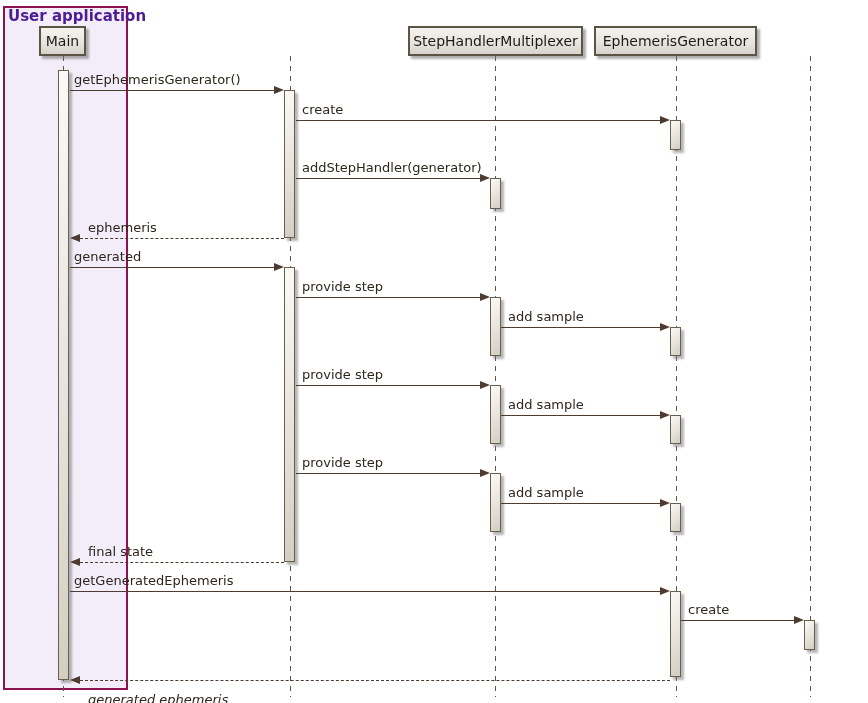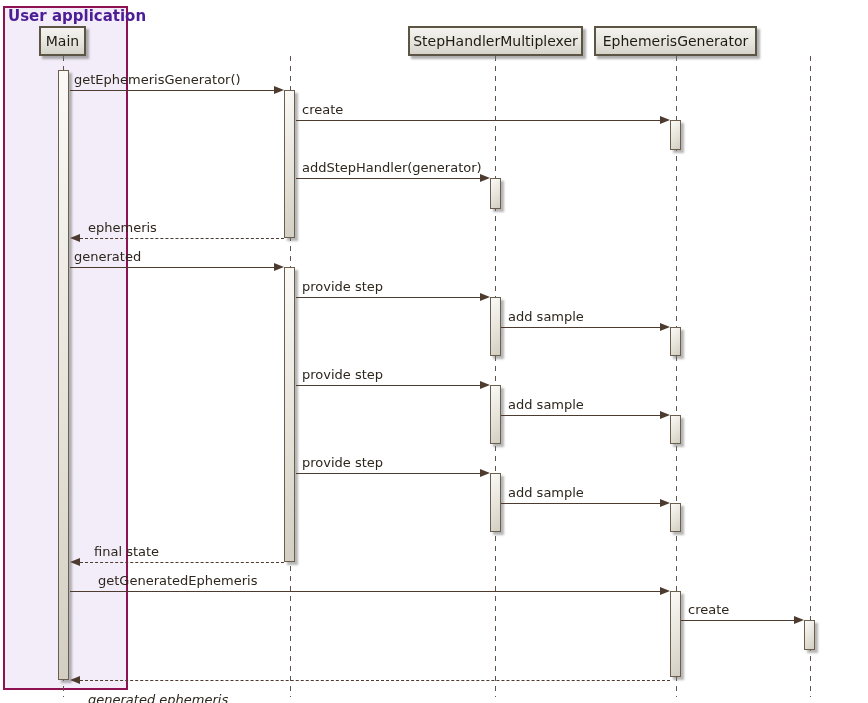--- a/index.html
+++ b/index.html
@@ -139,27 +139,27 @@
     <div class="ah r" style="left:480px;top:469px;"></div>
   </div>
 
   <div>
     <span class="mlabel" style="left:508px;top:485px;">add sample</span>
     <div class="mline" style="left:501px;top:503px;width:159px;"></div>
     <div class="ah r" style="left:660px;top:499px;"></div>
   </div>
 
   <div>
-    <span class="mlabel" style="left:94px;top:544px;">final state</span>
+    <span class="mlabel" style="left:88px;top:544px;">final state</span>
     <div class="mline dashed" style="left:80px;top:562px;width:204px;"></div>
     <div class="ah l" style="left:70px;top:558px;"></div>
   </div>
 
   <div>
-    <span class="mlabel" style="left:74px;top:573px;padding-left:24px;">getGeneratedEphemeris</span>
+    <span class="mlabel" style="left:74px;top:573px;">getGeneratedEphemeris</span>
     <div class="mline" style="left:70px;top:591px;width:590px;"></div>
     <div class="ah r" style="left:660px;top:587px;"></div>
   </div>
 
   <div>
     <span class="mlabel" style="left:688px;top:602px;">create</span>
     <div class="mline" style="left:681px;top:620px;width:113px;"></div>
     <div class="ah r" style="left:794px;top:616px;"></div>
   </div>
 

